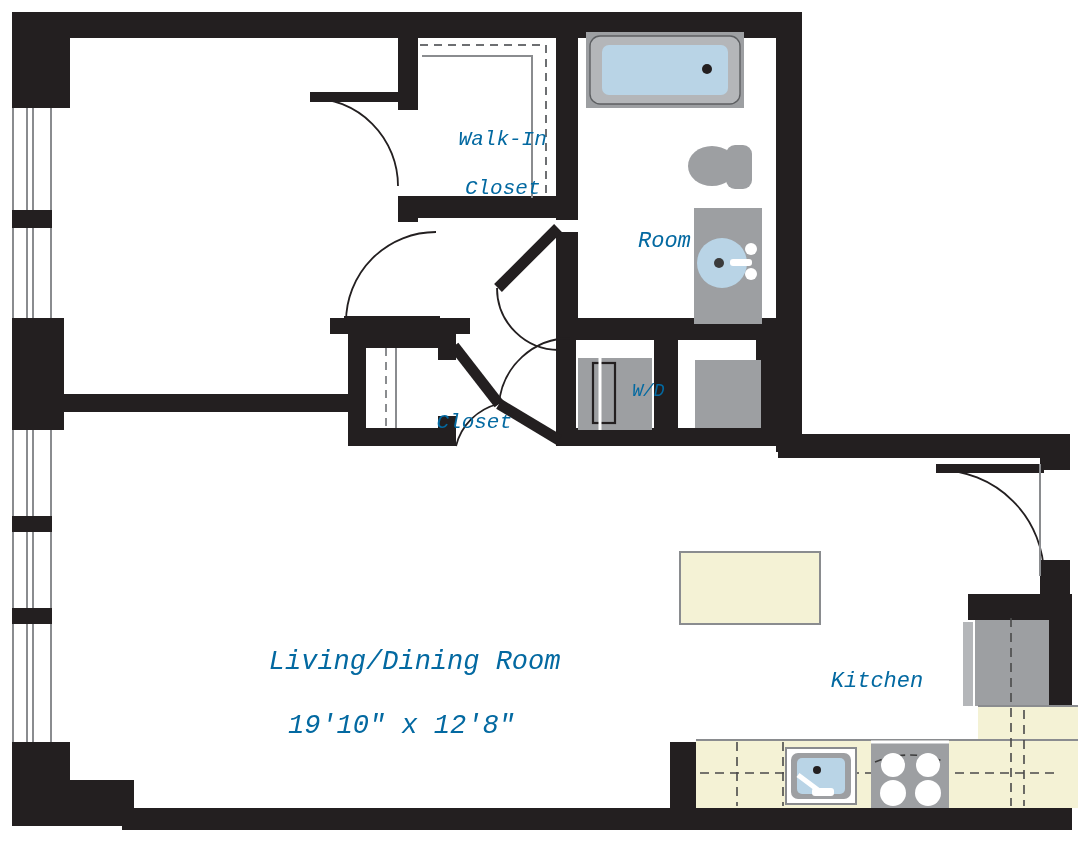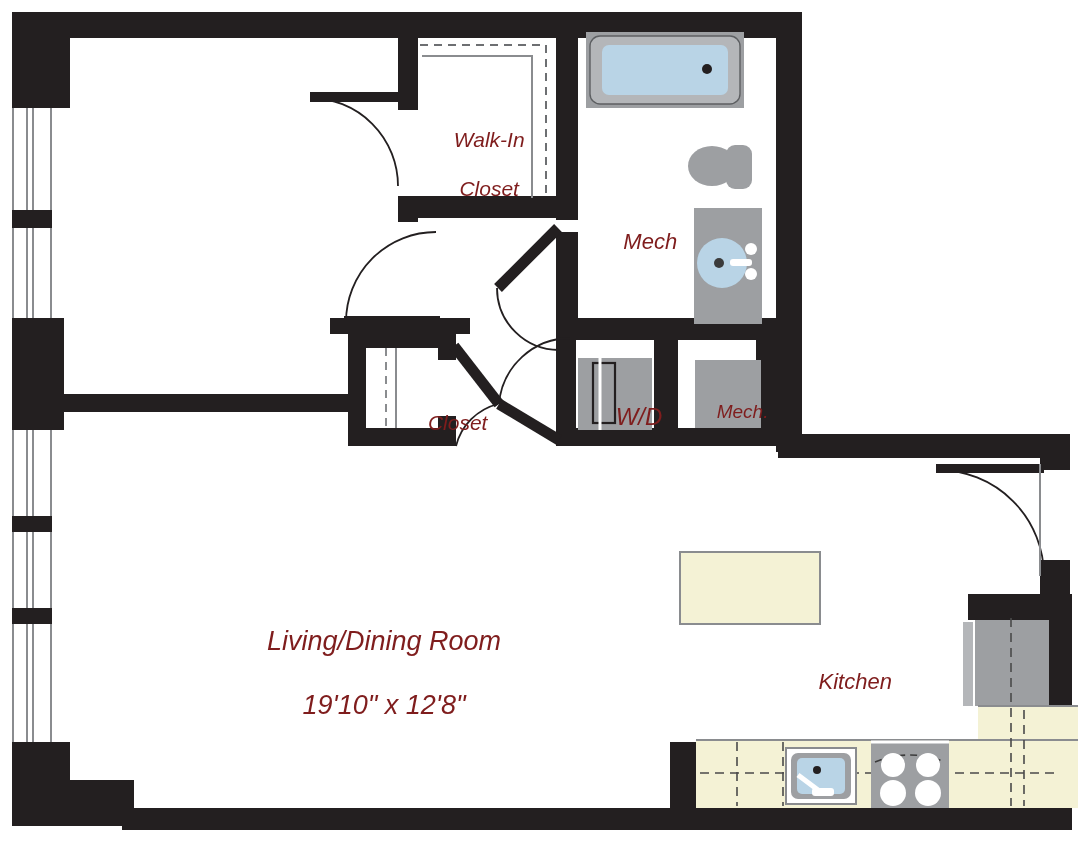--- a/index.html
+++ b/index.html
@@ -23,36 +23,36 @@
   #plan-svg {
     position: absolute;
     left: 0;
     top: 0;
     width: 1082px;
     height: 844px;
     display: block;
   }
   .room-label {
     position: absolute;
-    font-family: Liberation Sans, sans-serif;
+    font-family: Liberation Mono, monospace;
     font-style: italic;
-    color: #7f1d1d;
+    color: #0369a1;
     text-align: center;
     white-space: pre;
     line-height: 1.18;
     letter-spacing: 0px;
     pointer-events: none;
   }
   .lbl-bedroom   { left: 62px;  top: 175px; width: 330px; font-size: 27px; }
   .lbl-walkin    { left: 405px; top: 103px; width: 145px; font-size: 21px; }
   .lbl-bath      { left: 578px; top: 203px; width: 120px; font-size: 22px; }
   .lbl-closet    { left: 386px; top: 386px; width: 120px; font-size: 21px; }
-  .lbl-wd        { left: 589px; top: 375px; width: 70px;  font-size: 24px; }
+  .lbl-wd        { left: 589px; top: 360px; width: 70px;  font-size: 18px; }
   .lbl-mech      { left: 690px; top: 379px; width: 84px;  font-size: 19px; }
-  .lbl-livdin    { left: 204px; top: 594px; width: 330px; font-size: 27px; }
+  .lbl-livdin    { left: 204px; top: 615px; width: 330px; font-size: 27px; }
   .lbl-island    { left: 690px; top: 571px; width: 120px; font-size: 22px; }
   .lbl-kitchen   { left: 778px; top: 643px; width: 130px; font-size: 22px; }
   .lbl-ref       { left: 972px; top: 645px; width: 80px;  font-size: 21px; }
   .lbl-dw        { left: 712px; top: 758px; width: 62px;  font-size: 21px; }
 </style>
 </head>
 <body>
 
 <div id="plan-root">
 
@@ -229,34 +229,31 @@
 
   </svg>
 
 
   <div class="room-label lbl-walkin">
     <span>Walk-In</span><br>
     <span>Closet</span>
   </div>
 
   <div class="room-label lbl-bath">
-    <span>Mech</span>
+    <span>Room</span>
   </div>
 
   <div class="room-label lbl-closet">
     <span>Closet</span>
   </div>
 
   <div class="room-label lbl-wd">
     <span>W/D</span>
   </div>
 
-  <div class="room-label lbl-mech">
-    <span>Mech.</span>
-  </div>
 
   <div class="room-label lbl-livdin">
     <span>Living/Dining Room</span><br>
     <span>19'10" x 12'8"</span>
   </div>
 
 
   <div class="room-label lbl-kitchen">
     <span>Kitchen</span>
   </div>

